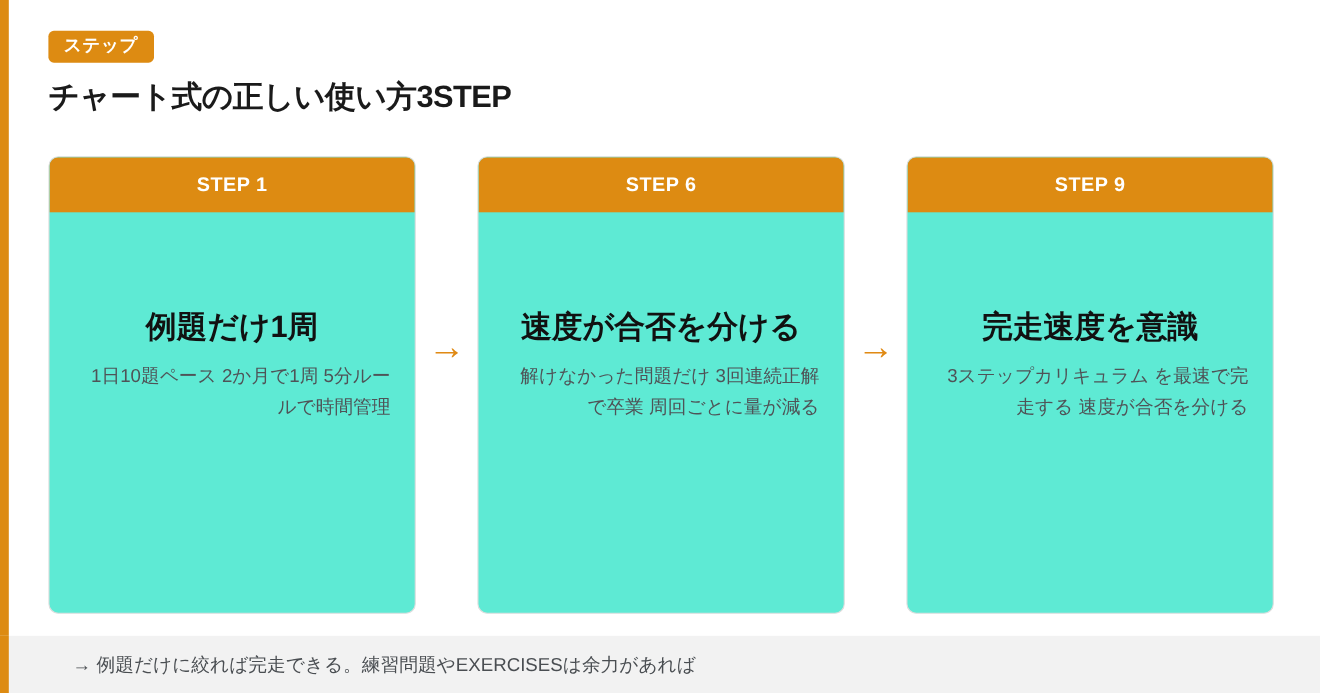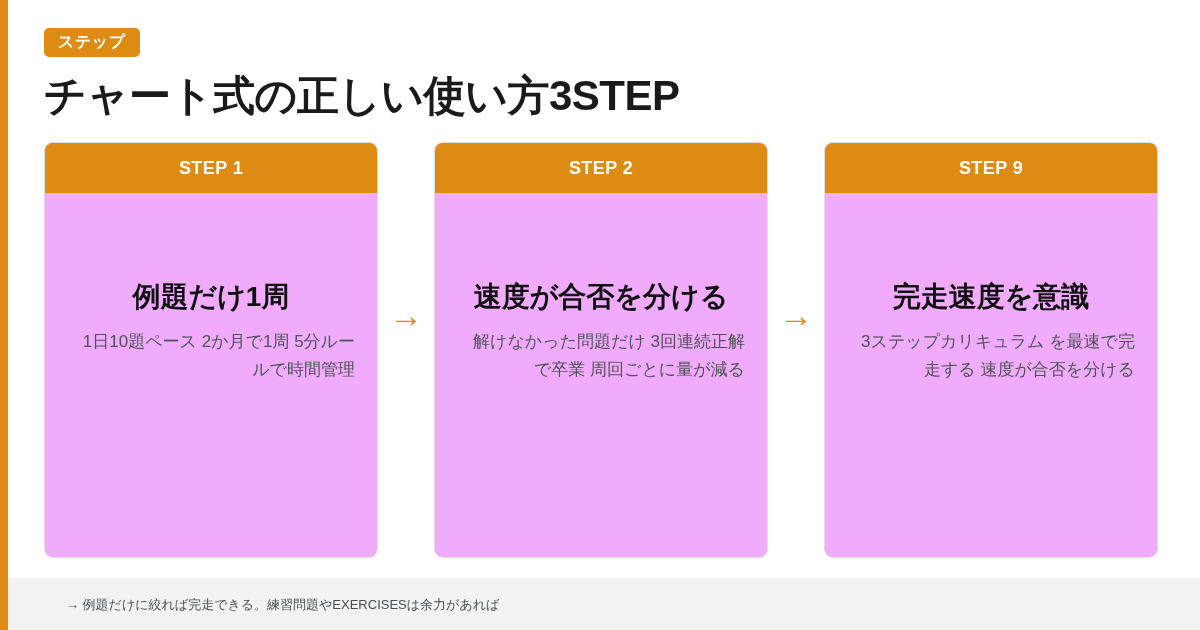--- a/index.html
+++ b/index.html
@@ -42,41 +42,41 @@
     color: #ffffff;
     font-size: 16px;
     font-weight: bold;
     letter-spacing: 0.5px;
     padding: 6px 14px 7px 14px;
     border-radius: 5px;
     line-height: 1;
   }
   #title {
     margin-top: 16px;
-    font-size: 42px;
+    font-size: 28px;
     font-weight: bold;
     color: #1a1a1a;
     letter-spacing: -0.5px;
     line-height: 1.1;
     white-space: nowrap;
   }
   
   #cards {
     position: absolute;
     left: 44px;
     top: 142px;
     width: 1114px;
     height: 416px;
     display: flex;
     align-items: stretch;
   }
   .card {
     flex: 0 0 334px;
     width: 334px;
-    background: #f0abfc;
+    background: #5eead4;
     border: 1px solid #dedede;
     border-radius: 9px;
     box-sizing: border-box;
     display: flex;
     flex-direction: column;
     overflow: hidden;
   }
   .card-header {
     height: 50px;
     background: #DD8B12;
@@ -138,21 +138,21 @@
   #footer-accent {
     position: absolute;
     left: 0;
     top: 0;
     width: 8px;
     height: 52px;
     background: #DD8B12;
   }
   #footer-text {
     margin-left: 66px;
-    font-size: 13px;
+    font-size: 17px;
     color: #4a4e52;
     line-height: 1;
   }
 </style>
 </head>
 <body>
 
 <div id="page">
 
   <div id="edge-bar"></div>
@@ -168,21 +168,21 @@
       <div class="card-header">STEP 1</div>
       <div class="card-body">
         <div class="card-heading">例題だけ1周</div>
         <div class="card-text">1日10題ペース 2か月で1周 5分ルールで時間管理</div>
       </div>
     </div>
 
     <div class="arrow">→</div>
 
     <div class="card">
-      <div class="card-header">STEP 2</div>
+      <div class="card-header">STEP 6</div>
       <div class="card-body">
         <div class="card-heading">速度が合否を分ける</div>
         <div class="card-text">解けなかった問題だけ 3回連続正解で卒業 周回ごとに量が減る</div>
       </div>
     </div>
 
     <div class="arrow">→</div>
 
     <div class="card">
       <div class="card-header">STEP 9</div>

